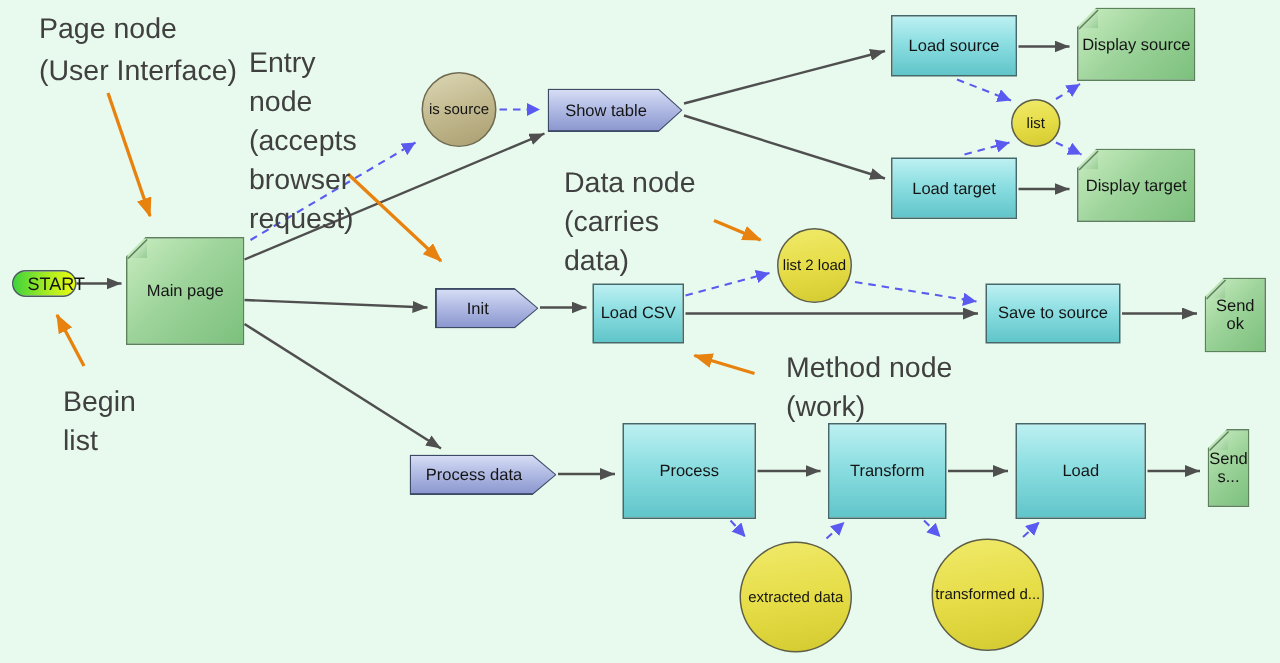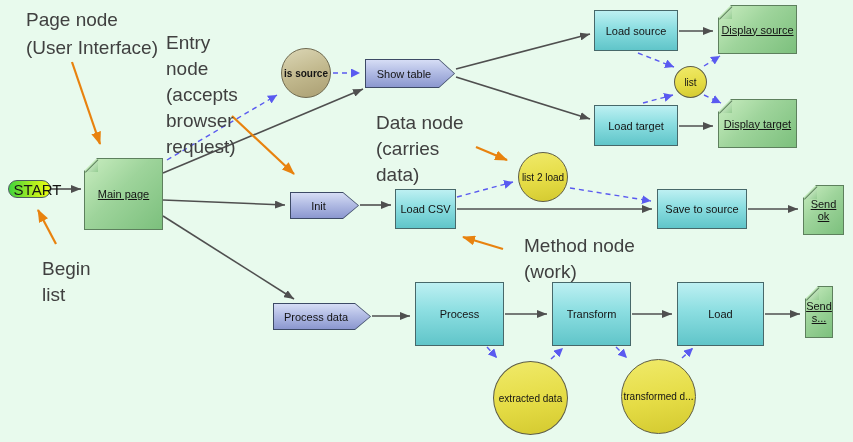--- a/index.html
+++ b/index.html
@@ -12,40 +12,40 @@
 
   .node { position:absolute; display:flex; align-items:center; justify-content:center;
           font-size:11px; color:#141414; text-align:center; }
   .lbl { position:relative; z-index:2; }
 
   .rect { background:linear-gradient(180deg,#bdf0f2 0%,#8cdee1 45%,#60c5c9 100%);
           border:1px solid #47686a; }
 
   .page { background:linear-gradient(135deg,#c9edc0 0%,#9ed49b 45%,#7cc07d 100%);
           border:1px solid #5d805d;
-          clip-path:polygon(13px 0, 100% 0, 100% 100%, 0 100%, 0 13px);text-decoration:underline; }
+          clip-path:polygon(13px 0, 100% 0, 100% 100%, 0 100%, 0 13px); }
   .page::before { content:""; position:absolute; left:0; top:0; width:13px; height:13px;
           background:linear-gradient(135deg,#f0fce9,#95cd92);
           clip-path:polygon(100% 0, 100% 100%, 0 100%); }
   .page::after { content:""; position:absolute; left:0; top:13px; width:18.4px; height:0;
           border-top:1px solid #5d805d; transform-origin:0 0; transform:rotate(-45deg); }
 
   .pent { background:#3d4a66;
           clip-path:polygon(0 0, calc(100% - 16px) 0, 100% 50%, calc(100% - 16px) 100%, 0 100%);
           padding-right:12px; }
   .pent::before { content:""; position:absolute; inset:1px;
           clip-path:polygon(0 0, calc(100% - 15px) 0, 100% 50%, calc(100% - 15px) 100%, 0 100%);
           background:linear-gradient(180deg,#d6ddf5 0%,#b2bce4 45%,#8b97cf 100%); }
 
   .circle { border-radius:50%; font-size:10px; white-space:nowrap; }
-  .tan    { background:linear-gradient(160deg,#dcd7b6 0%,#c2b98e 50%,#aa9e72 100%); border:1px solid #6f6a50;font-weight:bold; }
+  .tan    { background:linear-gradient(160deg,#dcd7b6 0%,#c2b98e 50%,#aa9e72 100%); border:1px solid #6f6a50; }
   .yellow { background:linear-gradient(170deg,#f0ea6a 0%,#e5dc45 55%,#d3c92f 100%); border:1px solid #5e5d46; }
 
   .start { background:linear-gradient(90deg,#3fd33c 0%,#a8ec22 55%,#ecfc12 100%);
-           border:1px solid #4d5c60; border-radius:9px; font-size:15px;padding-left:16px; }
+           border:1px solid #4d5c60; border-radius:9px; font-size:12px;padding-left:16px; }
 
   .ann { position:absolute; color:#404040; font-size:19px; line-height:26px; white-space:pre-line;margin-left:14px; }
   .ann-tall { line-height:28px; }
 </style>
 </head>
 <body>
 
 <div class="canvas">
 
   <svg id="edge-layer" width="853" height="442" viewBox="0 0 853 442">

